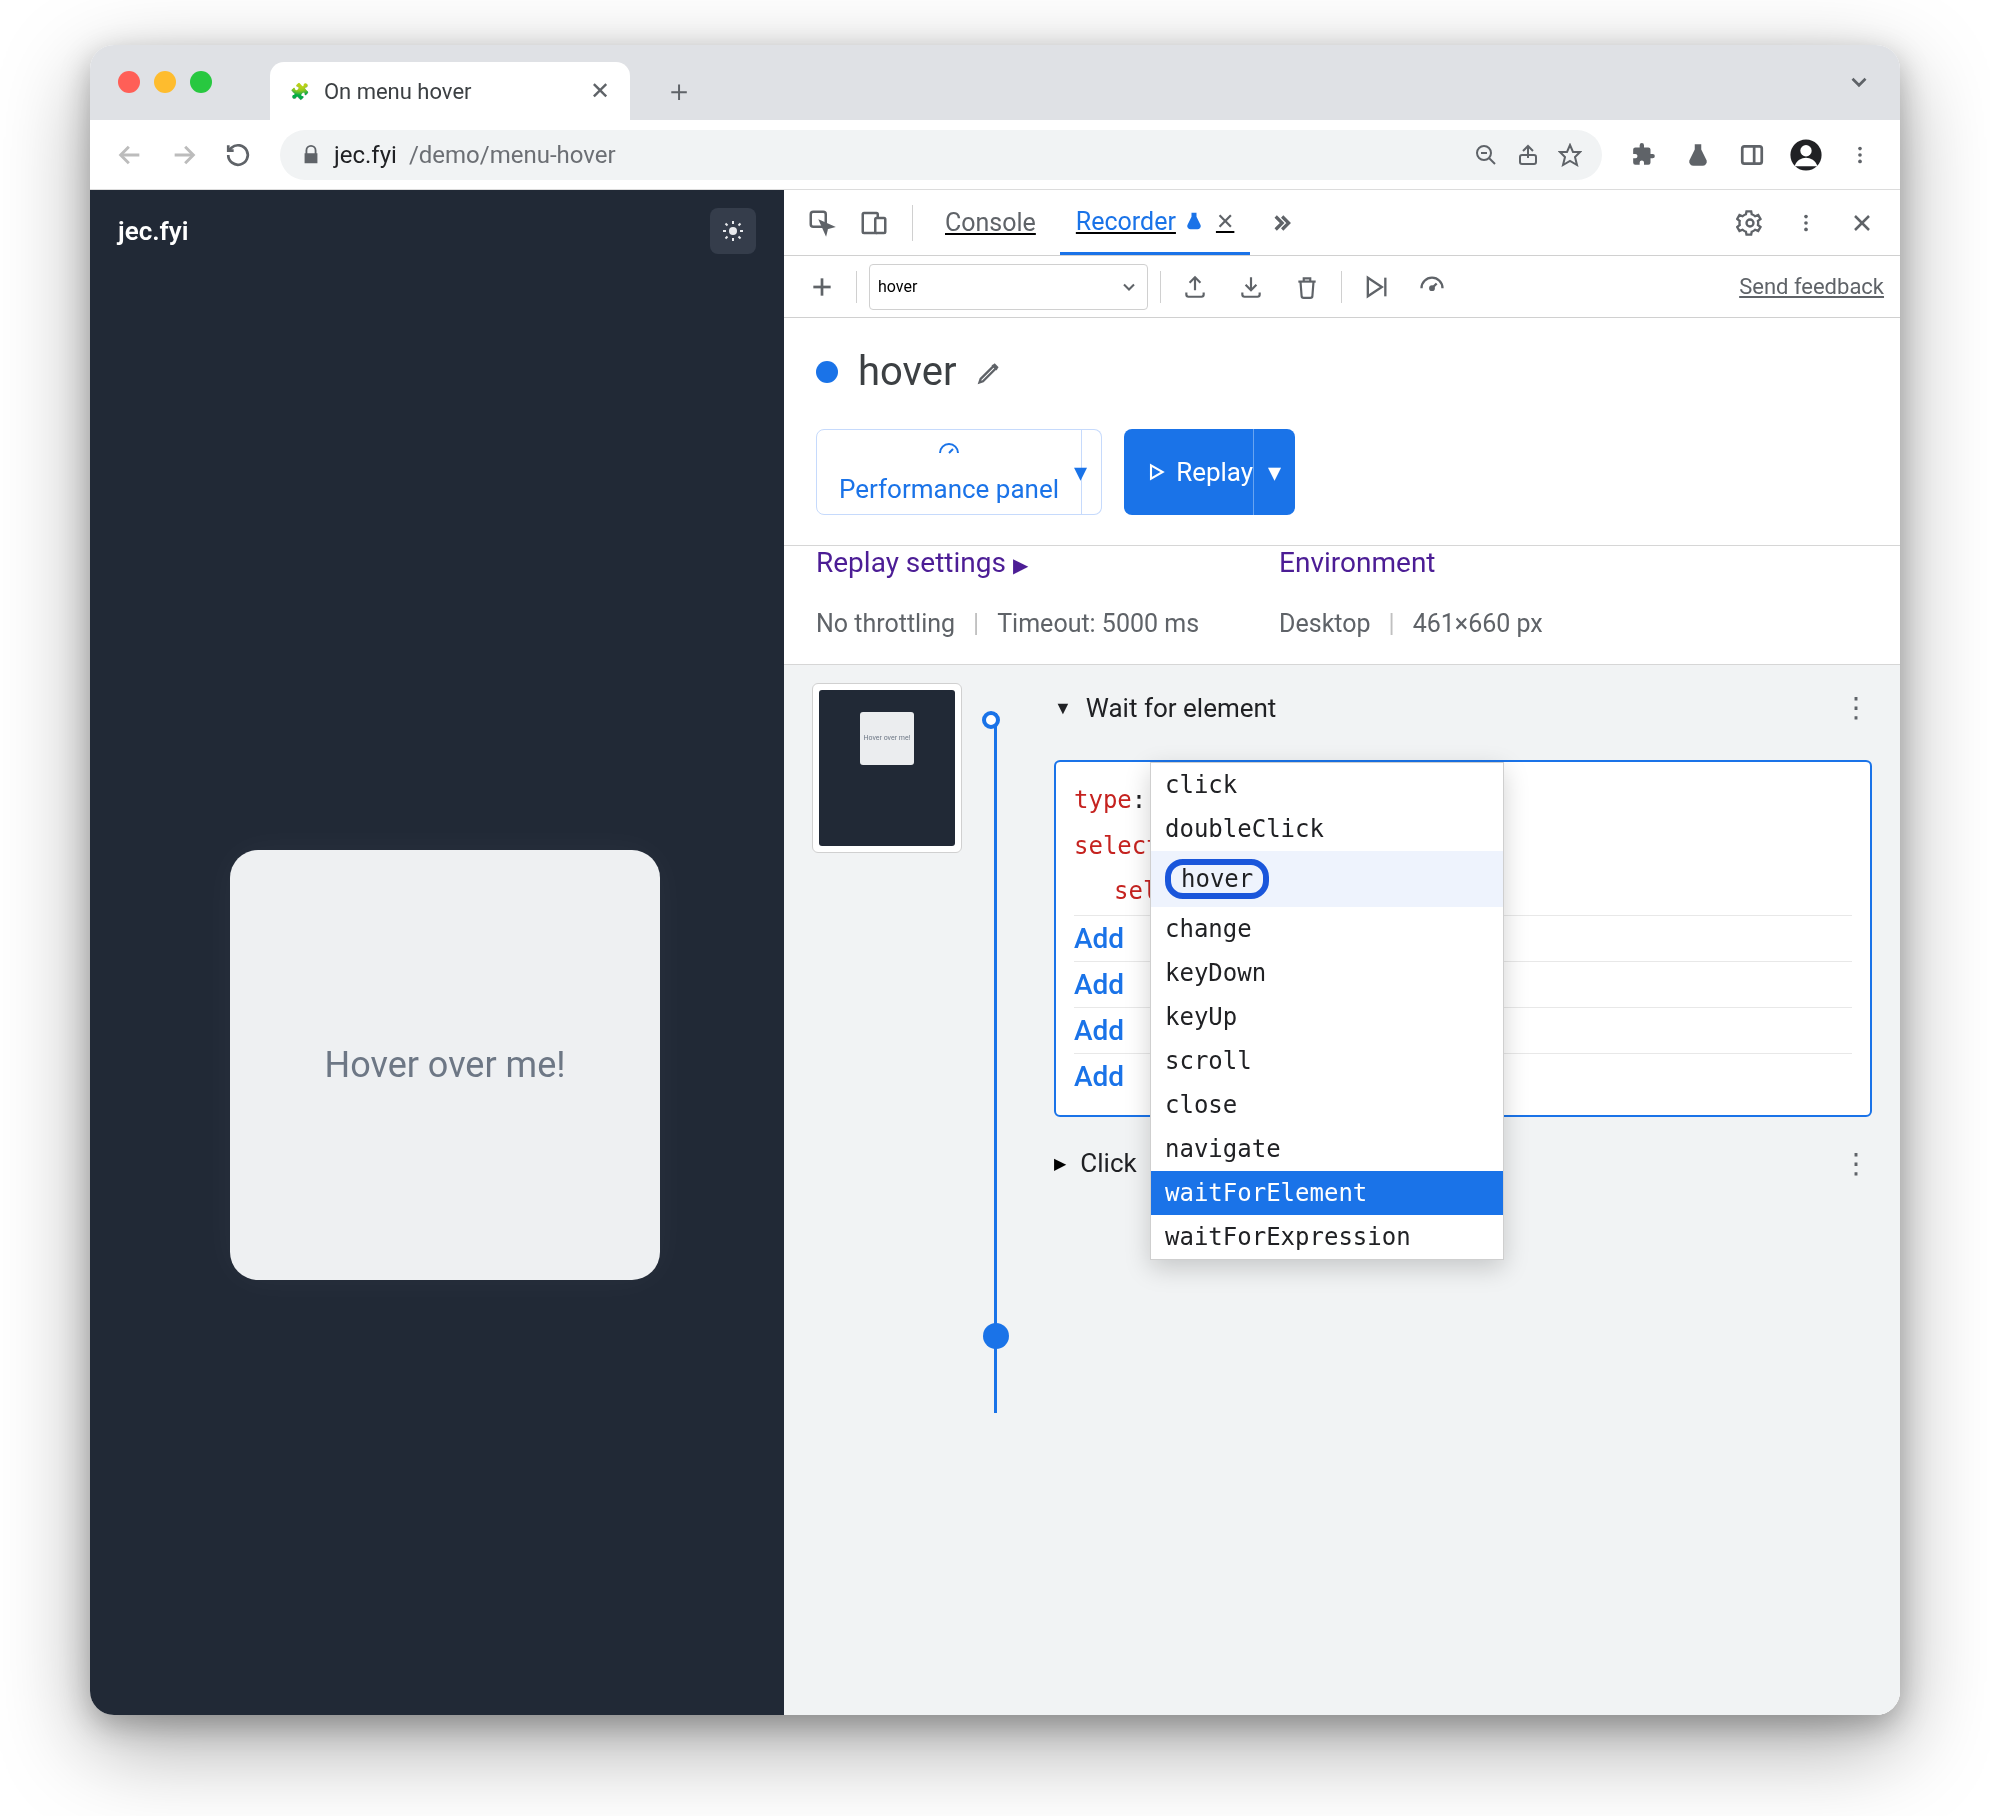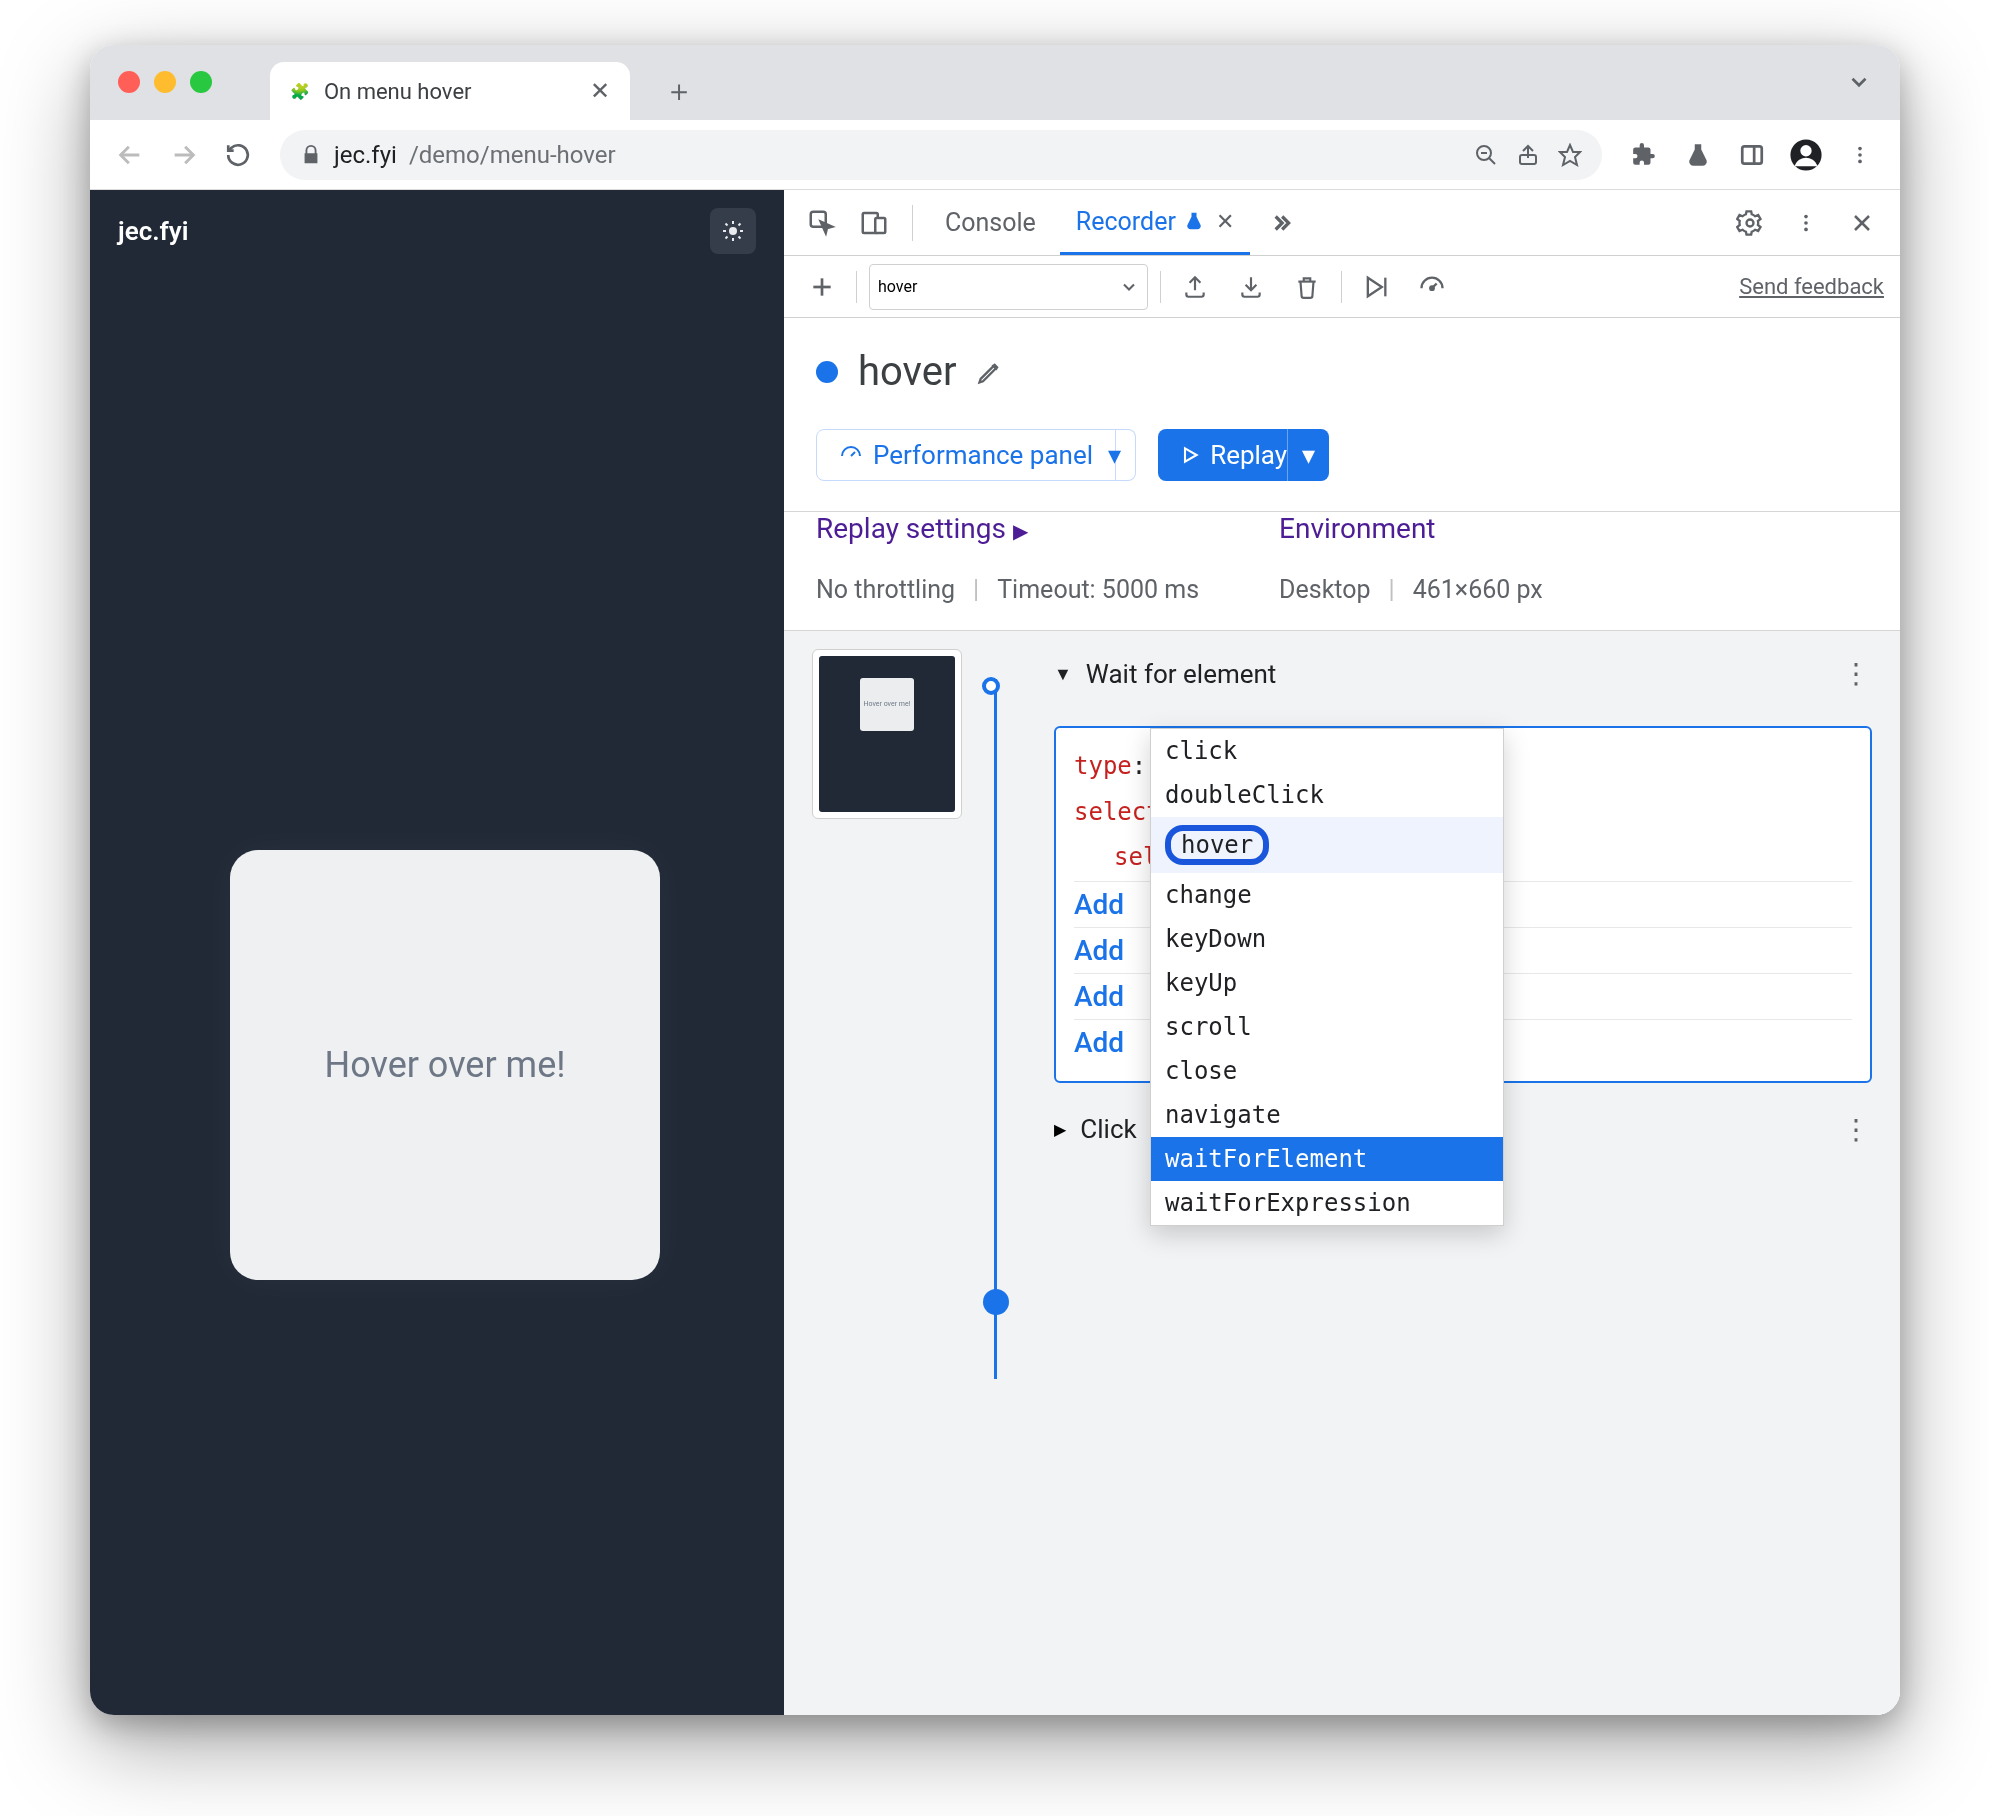--- a/index.html
+++ b/index.html
@@ -30,42 +30,42 @@
 .content { display: flex; height: calc(100% - 145px); }
 .page { width: 694px; background: #212936; position: relative; }
 .page-header { display:flex; align-items:center; justify-content:space-between; padding: 18px 28px;}
 .page-brand { color: #fff; font-size: 26px; font-weight: 600; }
 .theme-toggle { width:46px; height:46px; background:#353d4b; border-radius:8px; display:flex; align-items:center; justify-content:center;}
 .hover-box { position: absolute; left: 140px; top: 660px; width: 430px; height: 430px; background: #eef0f2; border-radius: 28px; display: flex; align-items: center; justify-content: center; box-shadow: 0 0 40px rgba(255,255,255,0.04); }
 .hover-text { color: #6d7785; font-size: 36px; }
 
 
 .devtools { flex: 1; background: #fff; display: flex; flex-direction: column; }
-.dt-tabs { height: 66px; border-bottom: 1px solid #d0d0d0; display: flex; align-items: center; padding: 0 16px; gap: 8px; }
+.dt-tabs { height: 66px; border-bottom: 1px solid #d0d0d0; display: flex; align-items: center; padding: 0 16px; gap: 8px; text-decoration: underline; }
 .dt-icon { width: 44px; height: 44px; display:flex; align-items:center; justify-content:center; color: #5f6368; }
 .dt-sep { width:1px; height:36px; background:#d0d0d0; margin:0 8px;}
 .dt-tab { padding: 0 16px; font-size: 25px; color: #5f6368; height:100%; display:flex; align-items:center; gap:8px;}
 .dt-tab.active { color: #1a73e8; border-bottom: 3px solid #1a73e8; }
 .dt-x { margin-left:4px; color:#5f6368; font-size:22px;}
 .dt-right { margin-left:auto; display:flex; gap:12px; align-items:center;}
 
 .rec-toolbar { height: 62px; border-bottom: 1px solid #d0d0d0; display: flex; align-items: center; padding: 0 16px; gap: 12px; }
 .rec-name-wrap { display:flex; align-items:center; flex:1; border:1px solid #d0d0d0; border-radius:4px; height:46px; padding:0 8px;}
 .chev { color:#5f6368; }
 .tool-sep { width:1px; height:32px; background:#d0d0d0;}
 .send-fb { color:#5f6368; font-size:22px; text-decoration:underline;}
 
 .rec-body { padding: 30px 32px 0 32px; border-bottom:1px solid #d6d6d6;}
 .rec-title-row { display:flex; align-items:center; gap:20px; margin-bottom:34px;}
 .rec-dot { width:22px; height:22px; background:#1a73e8; border-radius:50%;}
 .rec-title { font-size:40px; color:#3c4043; font-weight:400;}
 .pencil { color:#5f6368;}
 .btn-row { display:flex; gap:22px; margin-bottom:30px;}
 .btn { display:flex; align-items:center; gap:10px; font-size:26px; border-radius:8px; padding:10px 22px; cursor:pointer;}
-.btn-outline { border:1.5px solid #c6dafc; color:#1a73e8; background:#fff;}
+.btn-outline { border:1.5px solid #c6dafc; color:#1a73e8; background:#fff;flex-direction:column;}
 .btn-outline-caret { border:1.5px solid #c6dafc; border-left:none; border-radius:0 8px 8px 0; padding:10px 14px; color:#1a73e8; margin-left:-22px;}
 .btn-primary { background:#1a73e8; color:#fff;}
 .btn-primary-caret { background:#1a73e8; color:#fff; border-radius:0 8px 8px 0; padding:10px 14px; margin-left:-22px; border-left:1px solid rgba(255,255,255,.35);}
 .btn-g{display:flex;}
 .btn-g .btn-outline{border-radius:8px 0 0 8px;}
 .btn-g .btn-primary{border-radius:8px 0 0 8px;}
 
 .settings-row { display:flex; padding: 0 32px 26px 32px; gap:80px; border-bottom:1px solid #d6d6d6;}
 .settings-col h4 { font-size:28px; color:#4c1d95; font-weight:400; margin-bottom:30px;}
 .settings-vals { font-size:25px; color:#5f6368; display:flex; gap:18px;}

